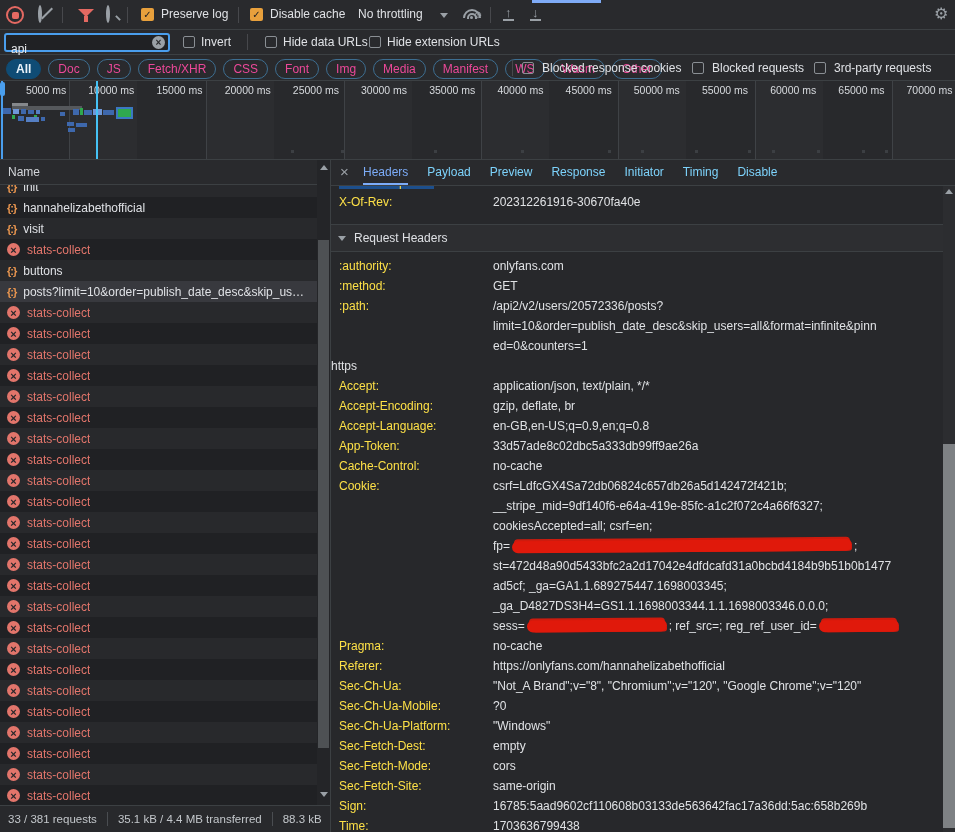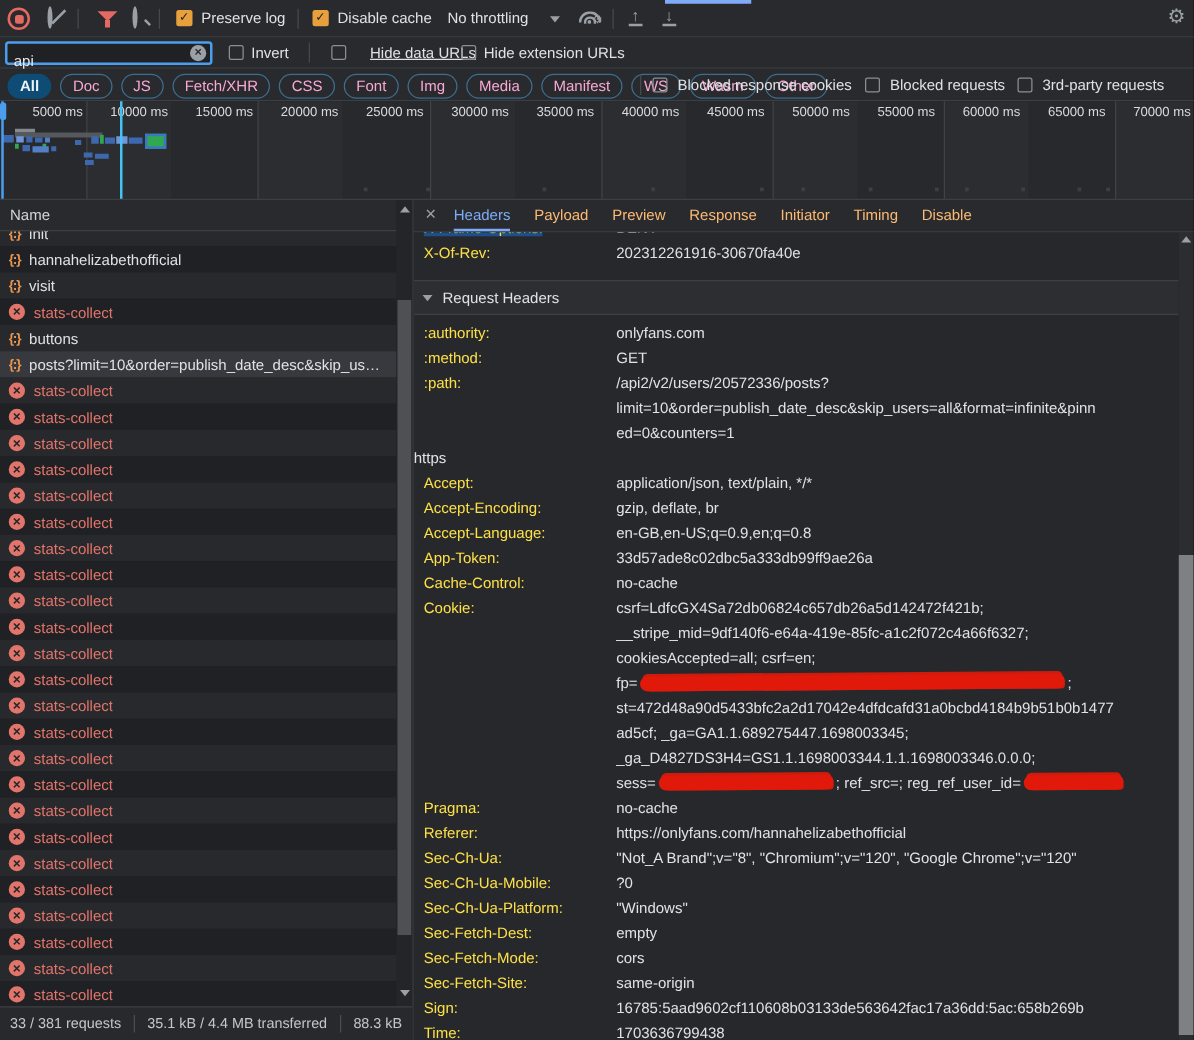--- a/index.html
+++ b/index.html
@@ -35,21 +35,21 @@
   .cbe{width:12px;height:12px;border:1.5px solid #8a8f94;border-radius:2px;background:transparent;box-sizing:border-box;}
   
   #filterrow{left:0;top:30px;width:955px;height:25px;background:#292a2d;border-bottom:1px solid #3c4043;box-sizing:border-box;}
   #searchbox{left:4px;top:3px;width:166px;height:19px;background:#202124;border:2px solid #4a9eed;border-radius:3px;box-sizing:border-box;}
   #searchbox input{width:130px;background:transparent;border:none;outline:none;color:#e8eaed;font:12px "Liberation Sans",sans-serif;padding:0 0 0 5px;height:28px;}
   .xclear{position:absolute;right:3px;top:1px;width:13px;height:13px;border-radius:50%;background:#9aa0a6;color:#292a2d;font-size:10px;font-weight:bold;display:flex;align-items:center;justify-content:center;}
   .frlabel{line-height:24px;color:#dfe1e5;}
   
   #chiprow{left:0;top:55px;width:955px;height:26px;background:#292a2d;border-bottom:1px solid #3c4043;box-sizing:border-box;}
   #chips{position:absolute;left:6px;top:4px;display:flex;gap:7px;}
-  .chip{height:18px;line-height:18px;padding:0 9px;border-radius:11px;border:1px solid #3d6e91;color:#f9a8d4;font-size:12px;}
+  .chip{height:18px;line-height:18px;padding:0 9px;border-radius:11px;border:1px solid #3d6e91;color:#ec4899;font-size:12px;}
   .chip.sel{background:#0f4c75;border-color:#0f4c75;color:#eaf3fa;font-weight:bold;}
   .cbrow{position:absolute;display:flex;align-items:center;gap:8px;top:6px;}
   .cbl{color:#dfe1e5;}
   
   #timeline{left:0;top:81px;width:955px;height:79px;background:#28292c;border-bottom:1px solid #3c4043;box-sizing:border-box;}
   #tl-labels{position:absolute;left:0;top:3px;width:955px;display:flex;}
   .tl-cell{width:68.2px;text-align:right;font-size:10.5px;color:#d7dade;padding-right:2px;box-sizing:border-box;white-space:nowrap;}
   .tl-grid{position:absolute;top:0;width:1px;height:78px;background:#3f4246;}
   .tl-band{position:absolute;top:0;width:68.2px;height:78px;background:rgba(255,255,255,0.018);}
   .tl-bar{position:absolute;}
@@ -75,21 +75,21 @@
   #lsb{left:317px;top:160px;width:13px;height:645px;background:#242528;}
   .sb-up{position:absolute;left:3px;width:0;height:0;border-left:4px solid transparent;border-right:4px solid transparent;border-bottom:5px solid #9aa0a6;}
   .sb-dn{position:absolute;left:3px;width:0;height:0;border-left:4px solid transparent;border-right:4px solid transparent;border-top:5px solid #9aa0a6;}
   .sb-thumb{position:absolute;left:1px;width:11px;background:#4e5154;}
   
   #split{left:330px;top:160px;width:1px;height:672px;background:#3c4043;}
   
   #dtabs{left:331px;top:160px;width:624px;height:26px;background:#292a2d;border-bottom:1px solid #3c4043;box-sizing:border-box;display:flex;align-items:stretch;}
   #dtabs .x{width:15px;margin-left:6px;color:#9aa0a6;font-size:15px;line-height:24px;text-align:center;}
   #tabset{display:flex;gap:19px;margin-left:11px;}
-  .dtab{line-height:24px;color:#fdba74;font-size:12px;border-bottom:2px solid transparent;}
+  .dtab{line-height:24px;color:#7dd3fc;font-size:12px;border-bottom:2px solid transparent;}
   .dtab.act{color:#7cacf8;border-bottom-color:#7cacf8;}
   #dcontent{left:331px;top:186px;width:612px;height:646px;background:#27282b;overflow:hidden;}
   .hrow{display:flex;align-items:flex-start;}
   .hkey{width:162px;flex:0 0 162px;padding-left:8px;box-sizing:border-box;line-height:20px;color:#fde047;white-space:nowrap;}
   .hval{flex:1;line-height:20px;color:#e0e2e5;}
   .hline{white-space:pre;line-height:20px;}
   .clip-row{margin-top:-14px;height:20px;}
   .selhl{background:#1d4f8c;}
   .gap12{height:12px;}
   .sect{height:28px;border-top:1px solid #3c4043;border-bottom:1px solid #3c4043;background:#2d2e31;display:flex;align-items:center;box-sizing:border-box;}
@@ -135,21 +135,21 @@
 
   <div id="filterrow" class="abs">
     <div id="searchbox" class="abs">
       <input value="api" style="">
       <span class="xclear">×</span>
     </div>
     <span class="abs cbe" style="left:183px;top:6px;"></span>
     <span class="abs frlabel" style="left:201px;top:0;">Invert</span>
     <span class="abs sep" style="left:247px;top:4px;"></span>
     <span class="abs cbe" style="left:265px;top:6px;"></span>
-    <span class="abs frlabel" style="left:296px;top:0;text-decoration:underline;">Hide data URLs</span>
+    <span class="abs frlabel" style="left:283px;top:0;">Hide data URLs</span>
     <span class="abs cbe" style="left:369px;top:6px;"></span>
     <span class="abs frlabel" style="left:387px;top:0;">Hide extension URLs</span>
   </div>
 
   <div id="chiprow" class="abs">
     <div id="chips">
         <div class="chip sel">All</div>
         <div class="chip">Doc</div>
         <div class="chip">JS</div>
         <div class="chip">Fetch/XHR</div>

